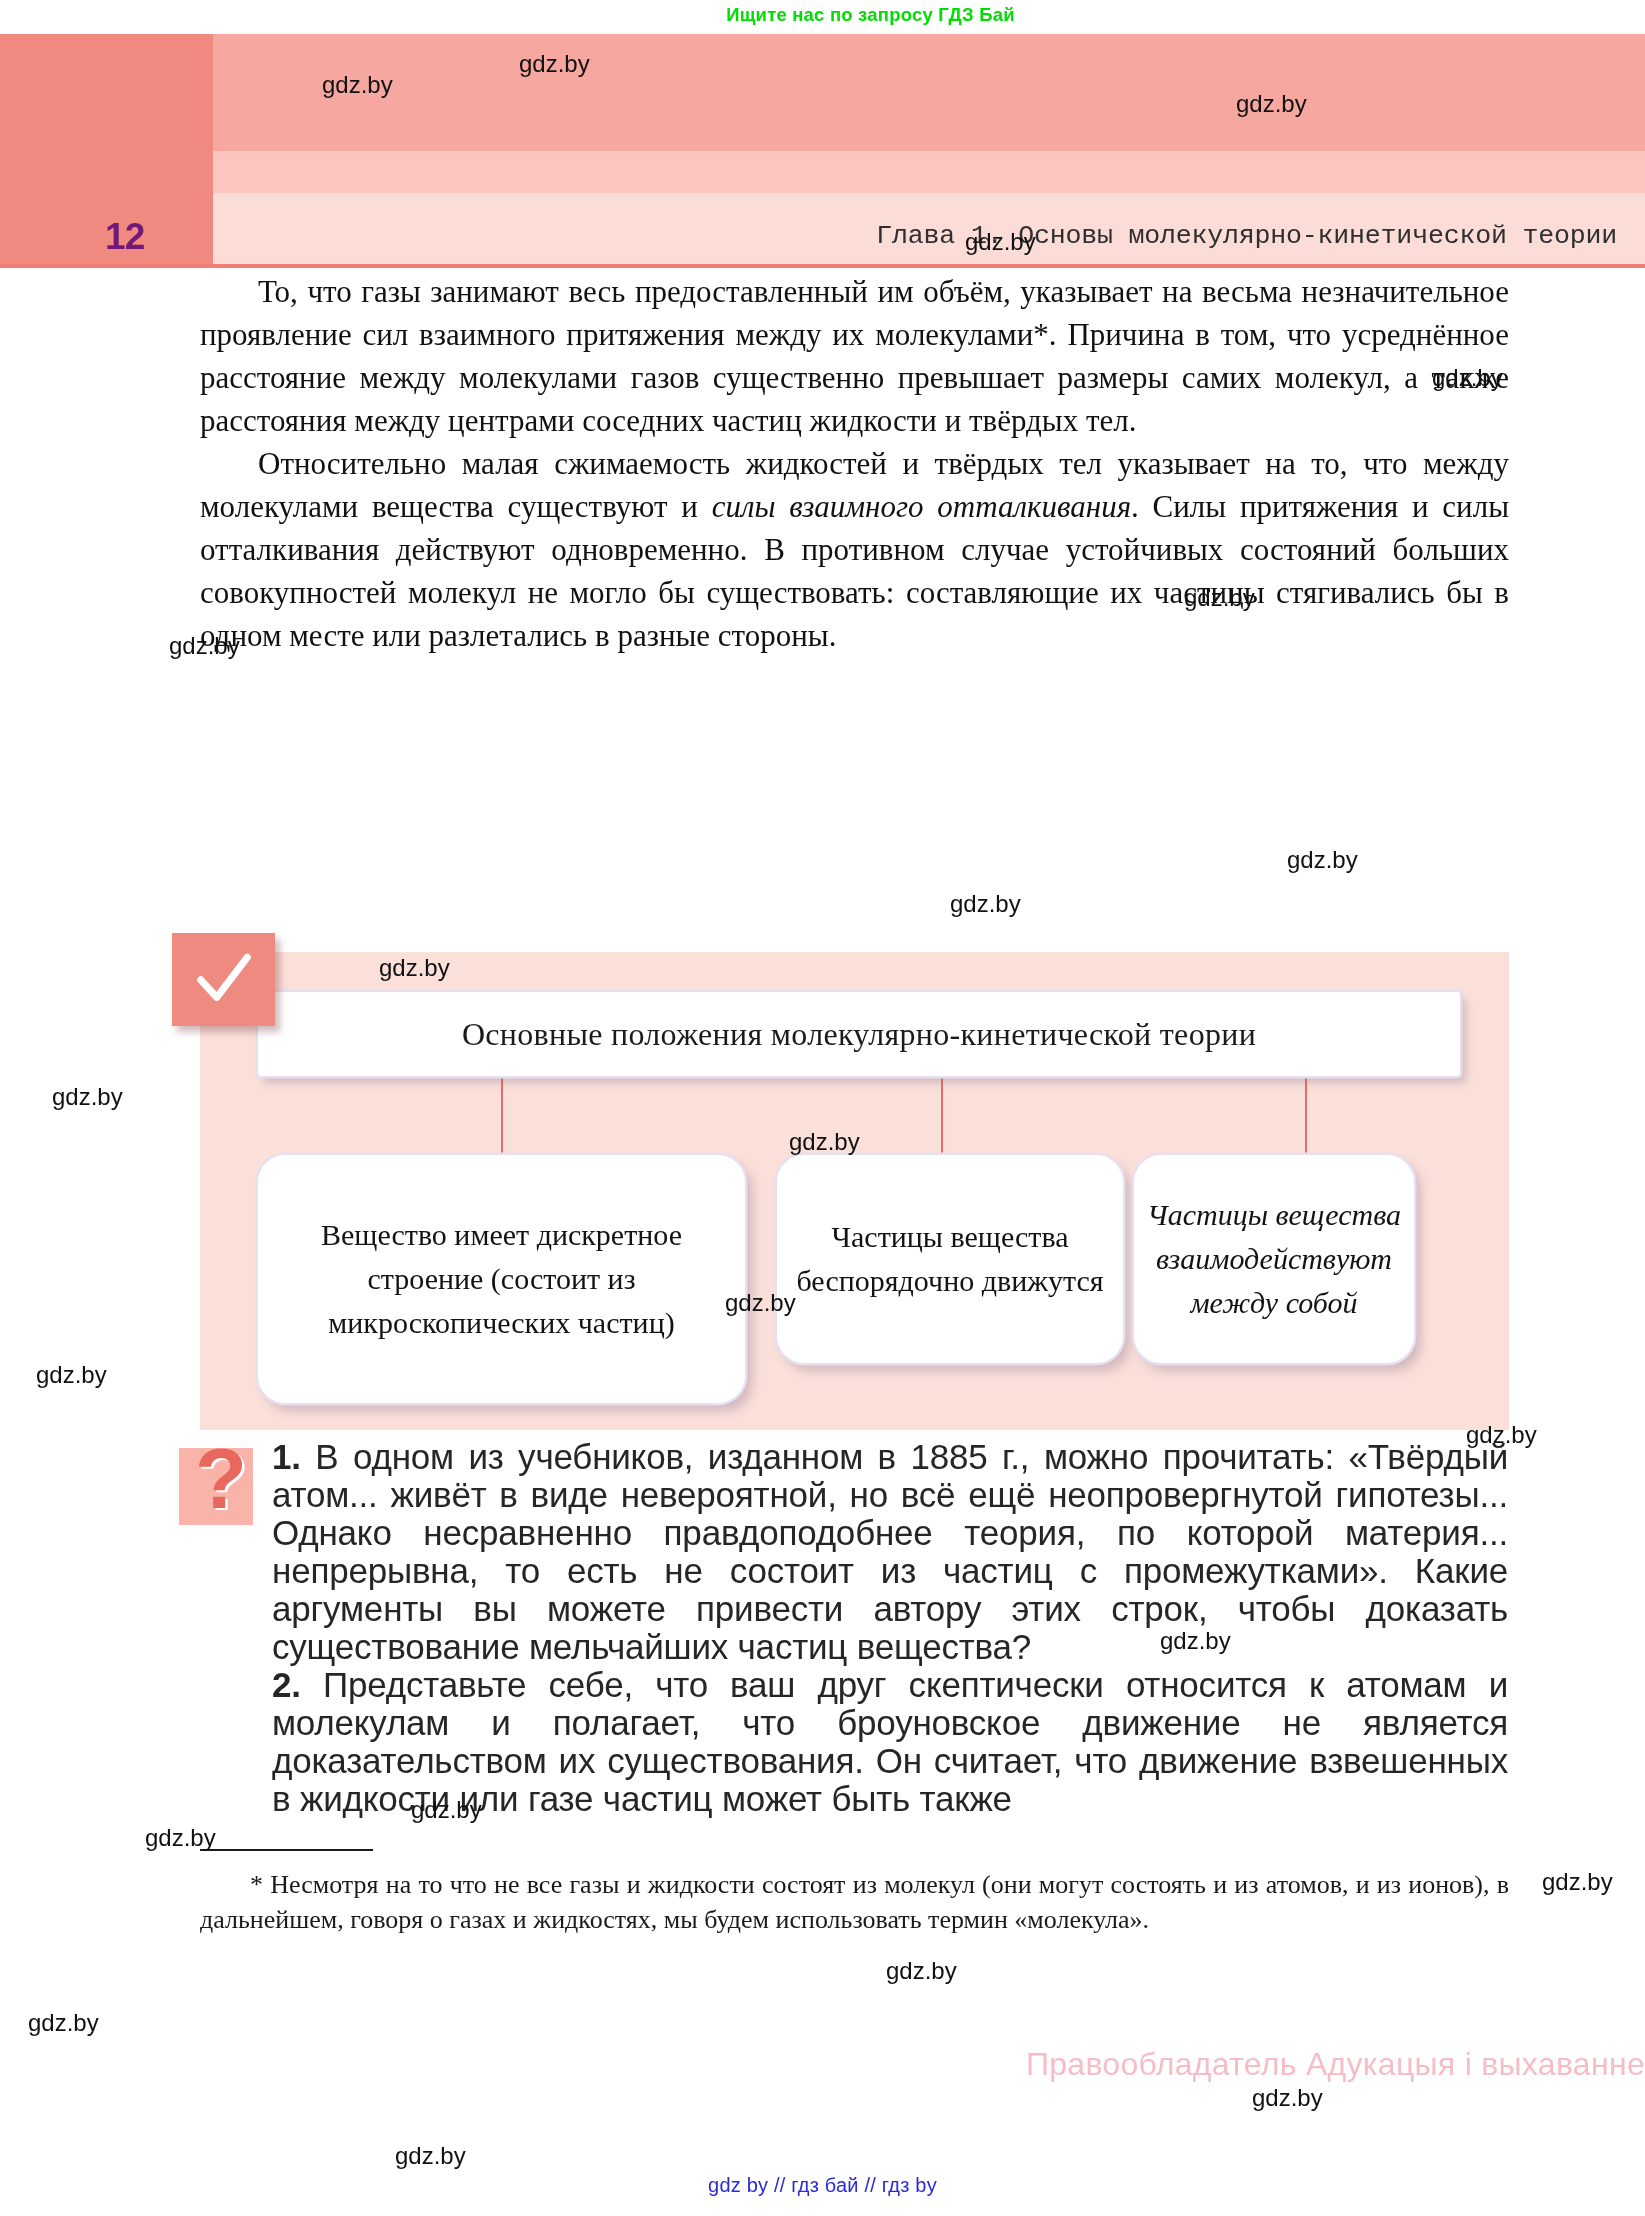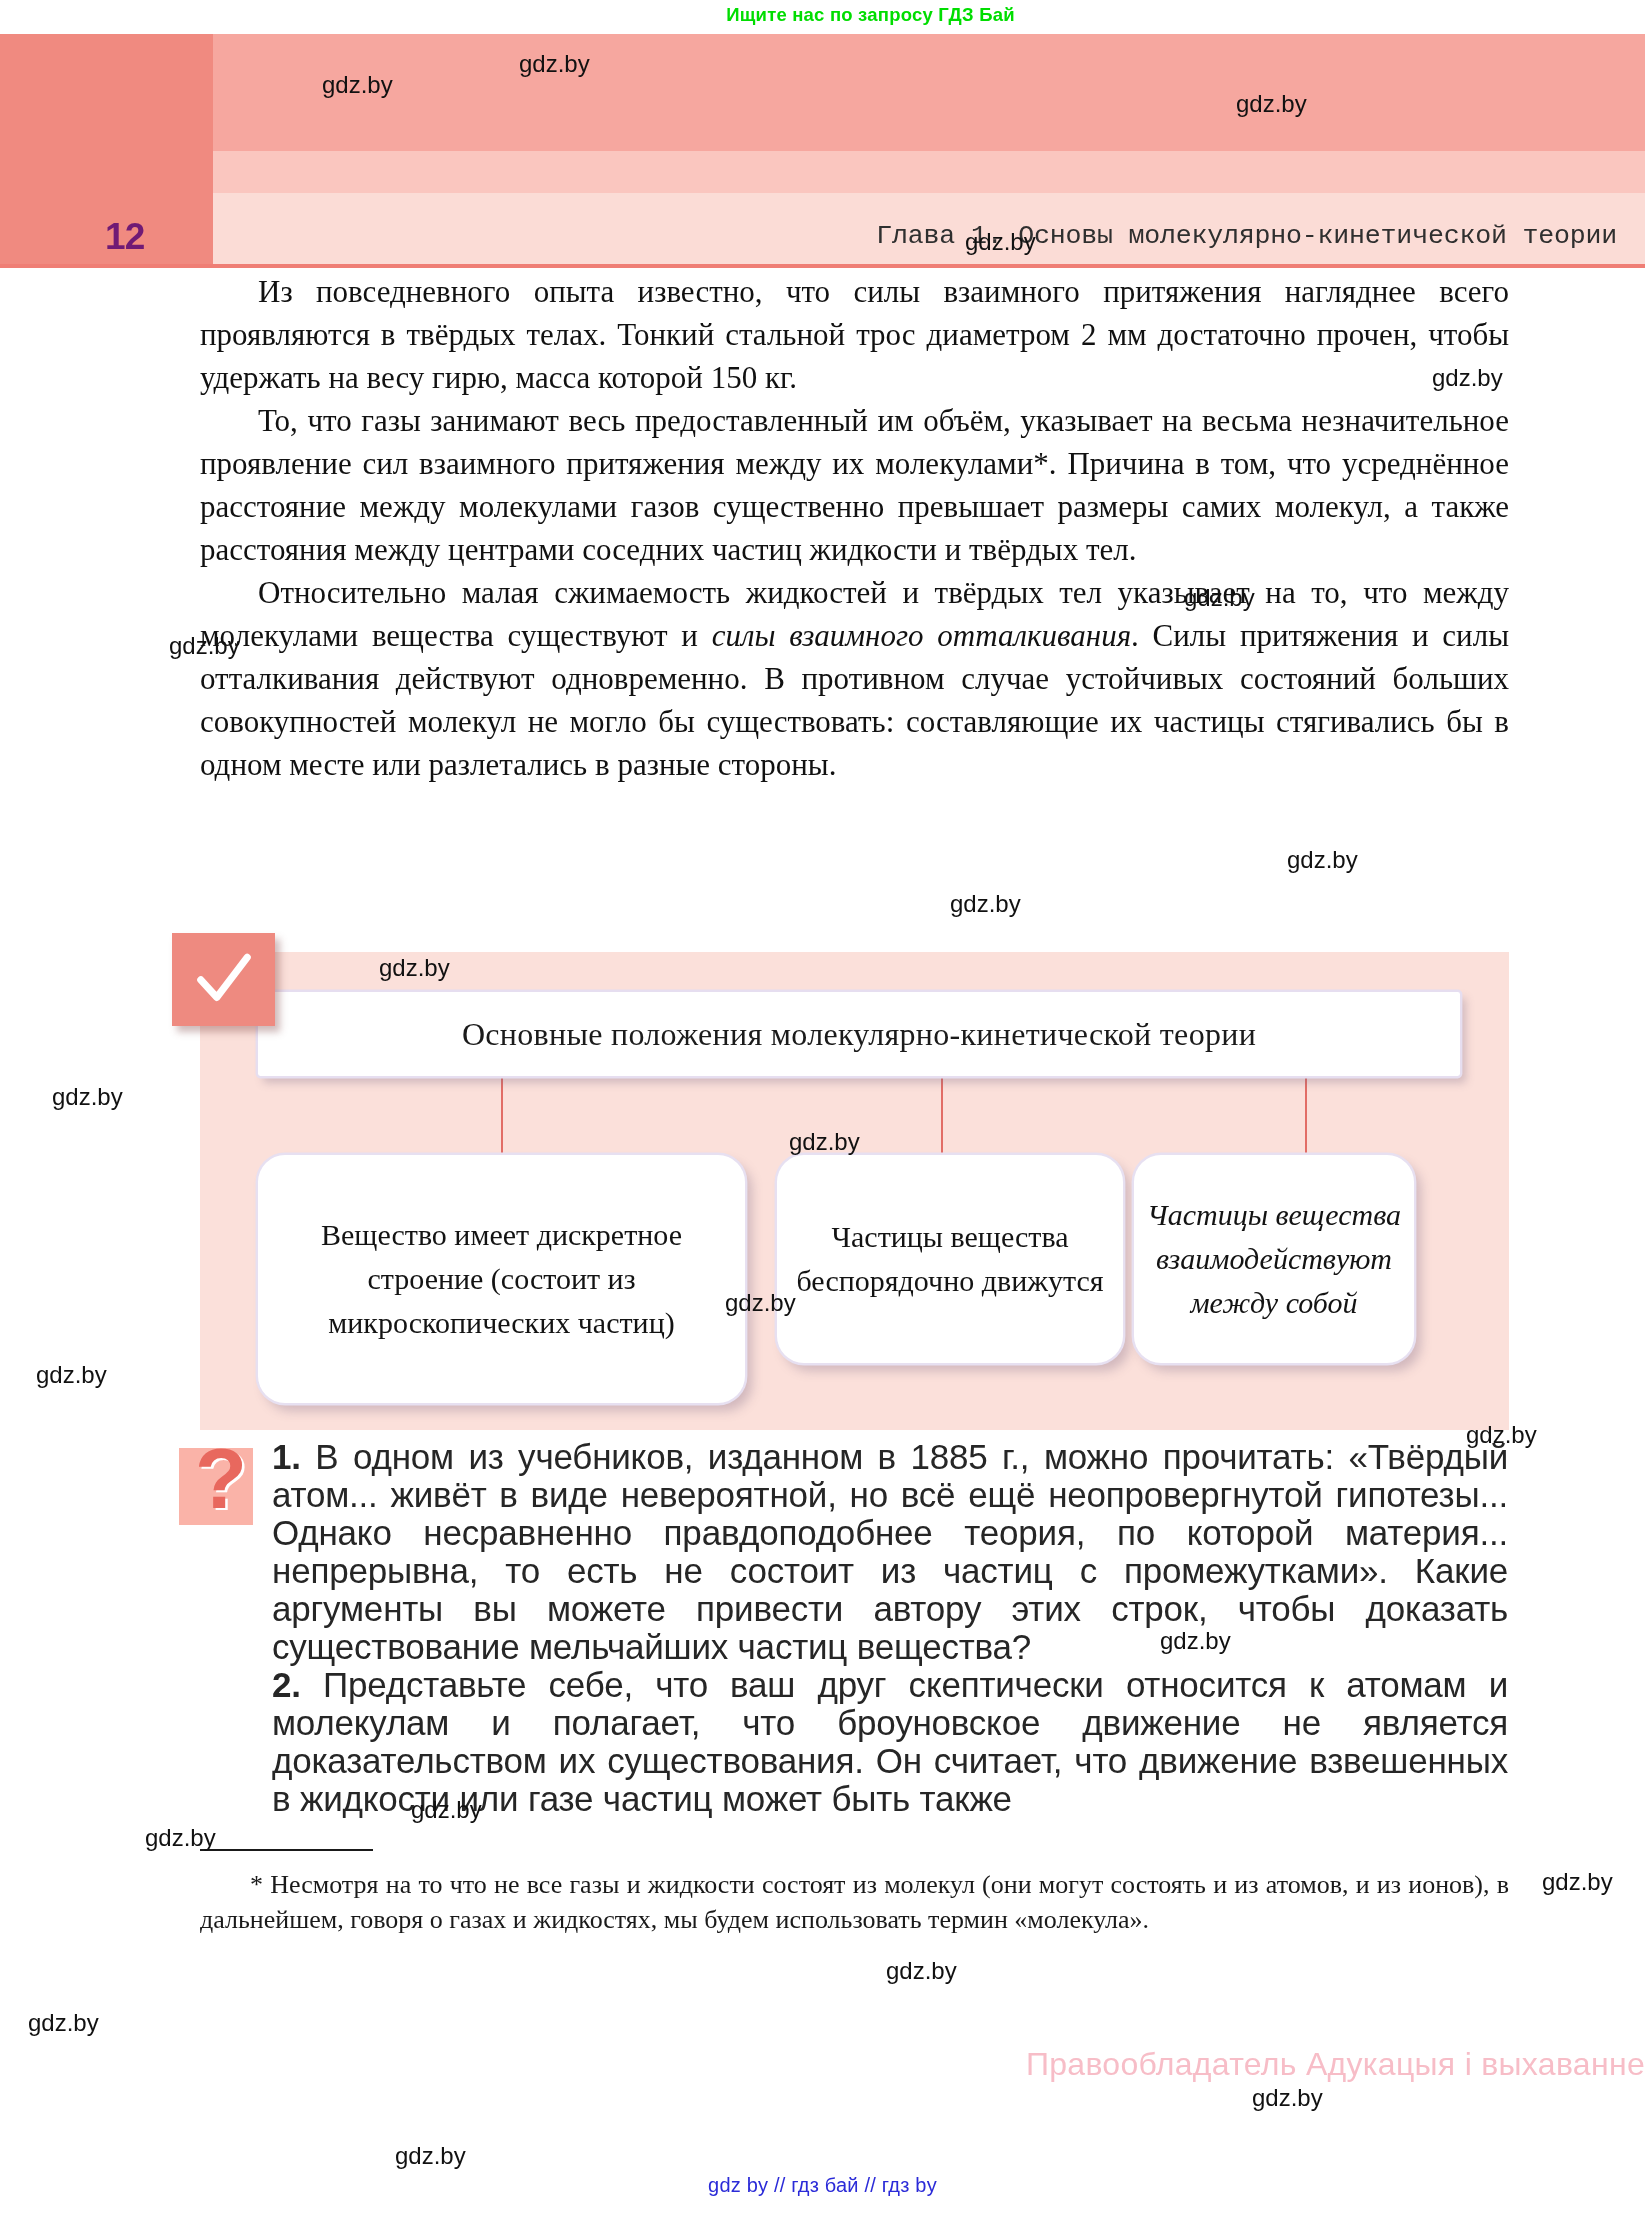--- a/index.html
+++ b/index.html
@@ -290,21 +290,20 @@
   <div class="hdr-row1"></div>
   <div class="hdr-row2"></div>
   <div class="hdr-row3"></div>
   <div class="hdr-pagebox"></div>
   <div class="hdr-rule"></div>
   <div class="hdr-pagenum">12</div>
   <div class="hdr-title">Глава 1. Основы молекулярно-кинетической теории</div>
 </div>
 
 <div class="body-text">
-  <p>Из повседневного опыта известно, что силы взаимного притяжения нагляднее всего проявляются в твёрдых телах. Тонкий стальной трос диаметром 2 мм достаточно прочен, чтобы удержать на весу гирю, масса которой 150 кг.</p>
   <p>То, что газы занимают весь предоставленный им объём, указывает на весьма незначительное проявление сил взаимного притяжения между их молекулами*. Причина в том, что усреднённое расстояние между молекулами газов существенно превышает размеры самих молекул, а также расстояния между центрами соседних частиц жидкости и твёрдых тел.</p>
   <p><span>Относительно малая сжимаемость жидкостей и твёрдых тел указывает на то, что между молекулами вещества существуют и </span><span class="italic">силы взаимного отталкивания</span><span>. Силы притяжения и силы отталкивания действуют одновременно. В противном случае устойчивых состояний больших совокупностей молекул не могло бы существовать: составляющие их частицы стягивались бы в одном месте или разлетались в разные стороны.</span></p>
 </div>
 
 <div class="diagram"></div>
 
 <div class="check-tab">
   <span>
     <svg width="60" height="56" viewBox="0 0 74 70" aria-hidden="true">
       <path d="M8 36 L28 58 L66 8" fill="none" stroke="#ffffff" stroke-width="9" stroke-linecap="round" stroke-linejoin="round"></path>

